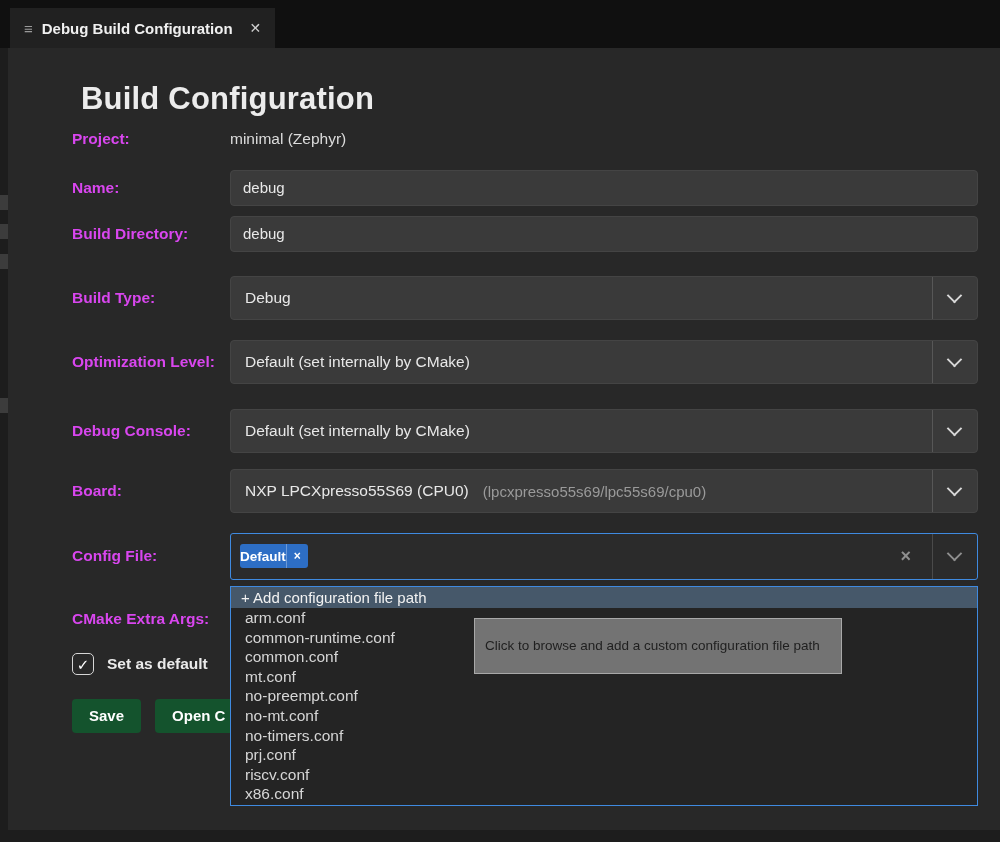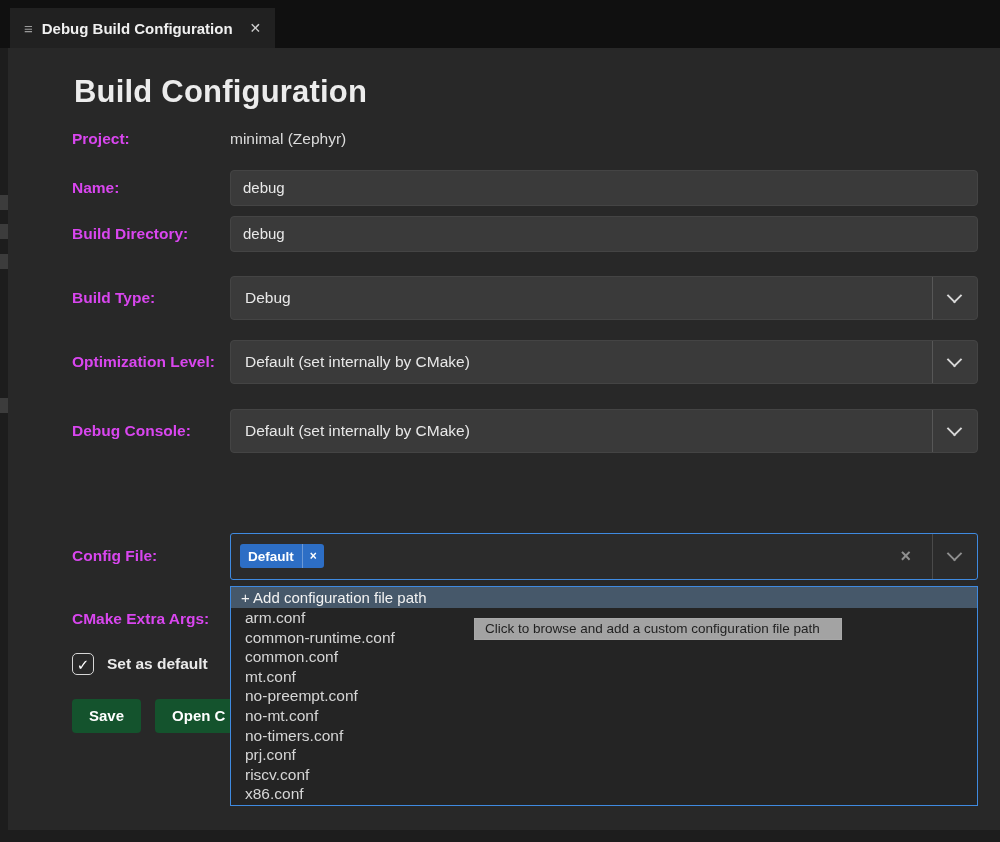--- a/index.html
+++ b/index.html
@@ -15,21 +15,21 @@
   .tab-close{color:#cfcfcf;font-size:14px;margin-left:8px;}
 
   
   .left-strip{position:absolute;left:0;top:48px;width:8px;bottom:0;background:#1d1d1d;}
   .left-strip i{position:absolute;left:0;width:8px;height:15px;background:#3c3c3c;display:block;}
   .left-strip .m1{top:147px;} .left-strip .m2{top:176px;} .left-strip .m3{top:206px;} .left-strip .m4{top:350px;}
   .bottom-bar{position:absolute;left:0;right:0;bottom:0;height:12px;background:#1d1d1d;}
 
   
   .content{position:absolute;left:8px;top:48px;right:0;bottom:12px;background:#282828;}
-  .page-title{position:absolute;left:64px;top:24px;margin:2px;font-size:31px;font-weight:800;
+  .page-title{position:absolute;left:64px;top:24px;margin:9px;font-size:31px;font-weight:800;
               color:#ececec;letter-spacing:.2px;}
 
   .row{position:absolute;left:64px;right:22px;display:flex;align-items:center;}
   .label{width:158px;flex:none;color:#d946ef;font-size:15.5px;font-weight:600;}
   .static-value{color:#dcdcdc;font-size:15.5px;}
 
   .row-project{top:78px;height:26px;}
   .row-name{top:121px;height:37px;}
   .row-dir{top:167px;height:37px;}
   .row-type{top:228px;height:44px;}
@@ -52,21 +52,21 @@
   .chevron{position:absolute;right:17px;top:50%;width:9px;height:9px;
            border-right:2px solid #d8d8d8;border-bottom:2px solid #d8d8d8;
            transform:translateY(-72%) rotate(45deg);}
   .board-hint{margin-left:14px;color:#9a9a9a;font-size:15px;}
 
   
   .multiselect{flex:1;height:47px;background:#2b2b2b;border:1.6px solid #3f8ae0;border-radius:3px;
                display:flex;align-items:center;padding-left:9px;position:relative;box-sizing:border-box;}
   .chip{background:#2d6ec5;color:#fff;display:flex;align-items:center;border-radius:3px;
         height:24px;font-size:13.5px;font-weight:700;overflow:hidden;cursor:pointer;}
-  .chip-label{padding:0 8px;}
+  .chip-label{padding:0 0;}
   .chip-remove{padding:0 7px;font-size:12px;border-left:1px solid rgba(255,255,255,.3);
                align-self:stretch;display:flex;align-items:center;}
   .ms-clear{position:absolute;right:66px;color:#8f8f8f;font-size:18px;font-weight:600;cursor:pointer;}
   .multiselect .select-divider{background:#4a4a4a;}
   .chevron.dim{border-color:#8f8f8f;}
 
   
   .checkbox{width:20px;height:20px;border:1.6px solid #d6d6d6;border-radius:5px;display:flex;
             align-items:center;justify-content:center;cursor:pointer;background:transparent;}
   .checkmark{color:#fff;font-size:15px;font-weight:700;line-height:1;}
@@ -78,22 +78,22 @@
 
   
   .dropdown{position:absolute;left:222px;right:22px;top:538px;height:220px;background:#242424;
             border:1px solid #3f8ae0;box-sizing:border-box;overflow:hidden;z-index:5;}
   .dropdown-add{height:21px;line-height:21px;background:#46586a;color:#f2f2f2;font-size:15px;
                 padding:0 10px;cursor:pointer;white-space:nowrap;}
   .dropdown-option{height:19.6px;line-height:19.6px;color:#d6d6d6;font-size:15.5px;padding:0 14px;
                    cursor:pointer;white-space:nowrap;}
 
   
-  .tooltip{position:absolute;left:466px;top:570px;width:368px;background:#a3a3a3;color:#1f1f1f;
-           border:1px solid #a8a8a8;padding:0 10px;font-size:13.5px;line-height:1.5;
+  .tooltip{position:absolute;left:466px;top:570px;width:368px;background:#737373;color:#1f1f1f;
+           border:1px solid #a8a8a8;padding:17px 10px;font-size:13.5px;line-height:1.5;
            box-sizing:border-box;z-index:6;}
 </style>
 </head>
 <body>
 
 <div class="app">
 
   <div class="tabbar">
     <div class="tab">
       <span class="tab-icon">≡</span>
@@ -148,20 +148,29 @@
 
     <div class="row row-console">
       <span class="label">Debug Console:</span>
       <div class="select">
         <span class="select-value">Default (set internally by CMake)</span>
         <span class="select-divider"></span>
         <span class="chevron"></span>
       </div>
     </div>
 
+    <div class="row row-board">
+      <span class="label">Board:</span>
+      <div class="select">
+        <span class="select-value">NXP LPCXpresso55S69 (CPU0)</span>
+        <span class="board-hint">(lpcxpresso55s69/lpc55s69/cpu0)</span>
+        <span class="select-divider"></span>
+        <span class="chevron"></span>
+      </div>
+    </div>
 
     <div class="row row-config">
       <span class="label">Config File:</span>
       <div class="multiselect">
         <span class="chip">
           <span class="chip-label">Default</span>
           <span class="chip-remove">×</span>
         </span>
         <span class="ms-clear">×</span>
         <span class="select-divider"></span>

